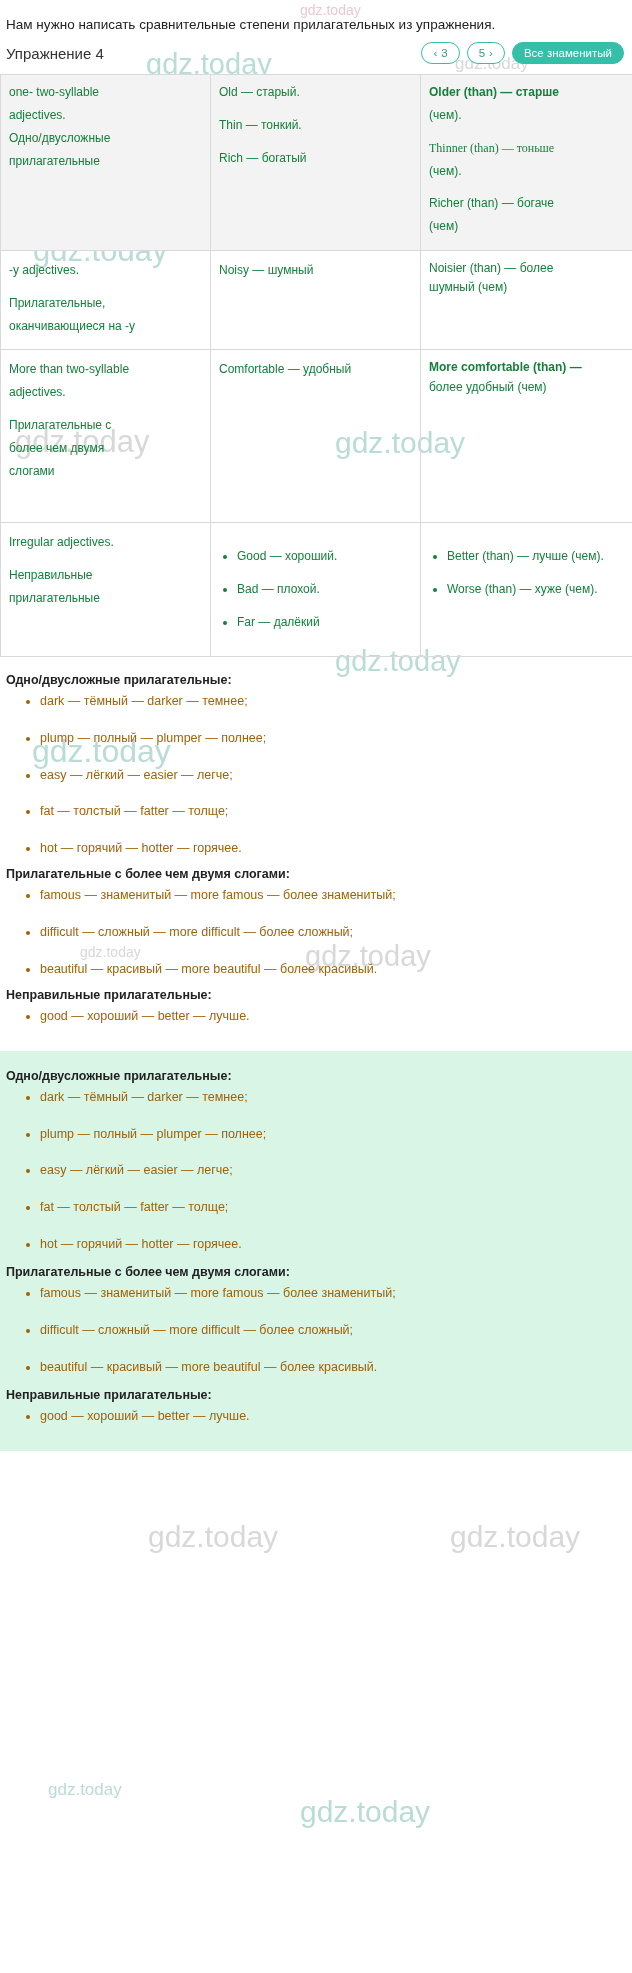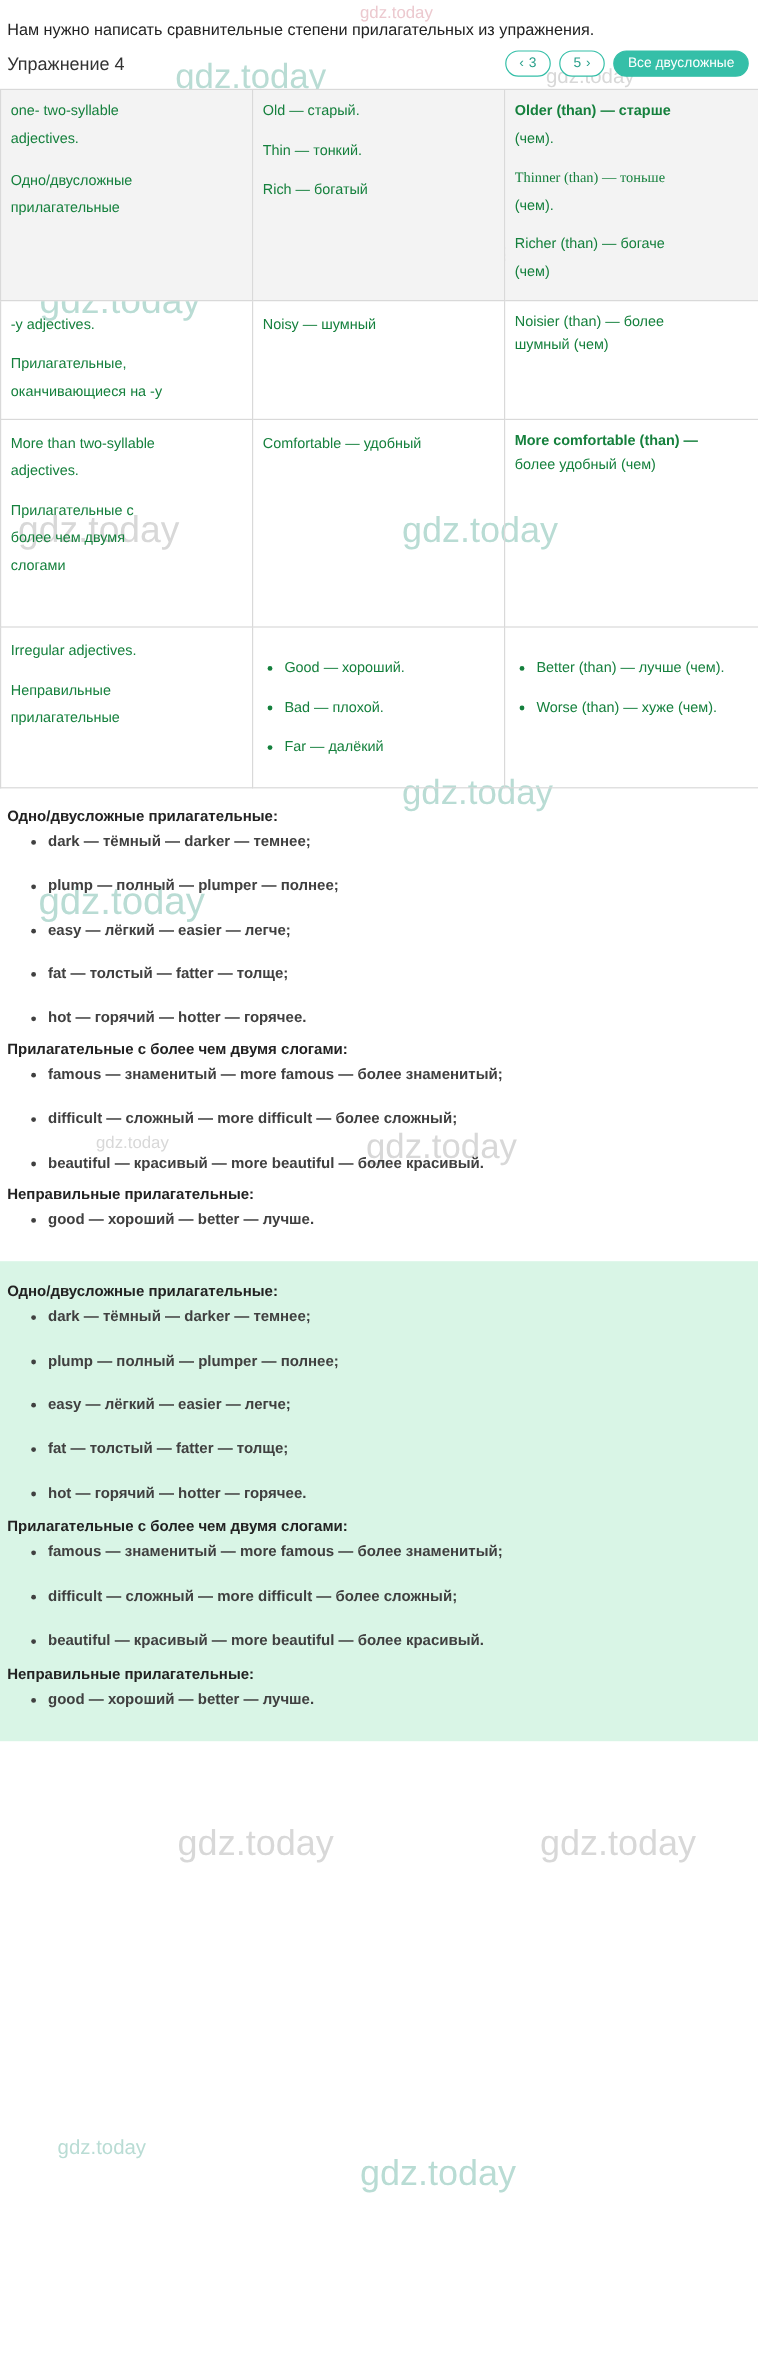--- a/index.html
+++ b/index.html
@@ -117,22 +117,21 @@
   .sec-title {
     font-size: 12.5px;
     font-weight: bold;
     color: #222;
     margin: 10px 0 4px 0;
   }
   ul.answers {
     margin: 6px 0 10px 0;
     padding-left: 34px;
     list-style: disc;
-    color: #404040;
-    font-weight: bold;
+    color: #a16207;
   }
   ul.answers li {
     font-size: 12.5px;
     line-height: 1.35;
     margin-bottom: 20px;
   }
   ul.answers li:last-child { margin-bottom: 10px; }
 
   .highlight {
     background: #d9f5e6;
@@ -169,37 +168,37 @@
   <div class="ex-title">Упражнение 4</div>
   <div class="ex-nav">
     <span class="pill">
       <span>‹</span>
       <span>3</span>
     </span>
     <span class="pill">
       <span>5</span>
       <span>›</span>
     </span>
-    <span class="pill solid">Все двусложные</span>
+    <span class="pill solid">Все знаменитый</span>
   </div>
 </div>
 
 <div class="tbl-wrap">
 <table class="grammar">
   <colgroup>
         <col class="c1">
         <col class="c2">
         <col class="c3">
       </colgroup>
   <tbody>
     <tr>
       <td class="shaded">
         <span class="cell-line cut">one- two-syllable</span>
         <span class="cell-line">adjectives.</span>
-        <span class="cell-line" style="margin-top:12px;">Одно/двусложные</span>
+        <span class="cell-line" style="">Одно/двусложные</span>
         <span class="cell-line">прилагательные</span>
       </td>
       <td class="shaded">
         <span class="cell-line cut">Old — старый.</span>
         <span class="cell-line" style="margin-top:10px;">Thin — тонкий.</span>
         <span class="cell-line" style="margin-top:10px;">Rich — богатый</span>
       </td>
       <td class="shaded">
         <span class="cell-line cut b">Older (than) — старше</span>
         <span class="cell-line">(чем).</span>

